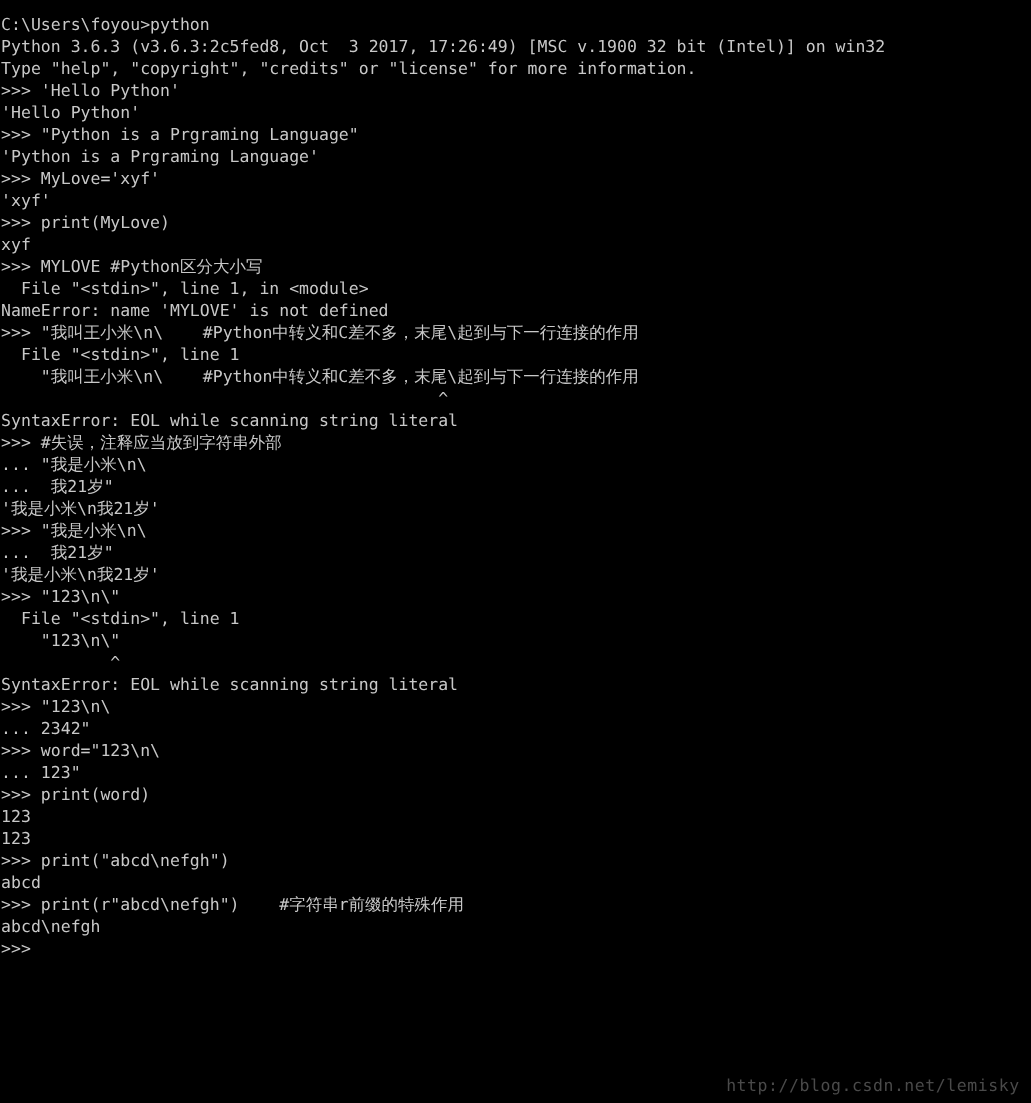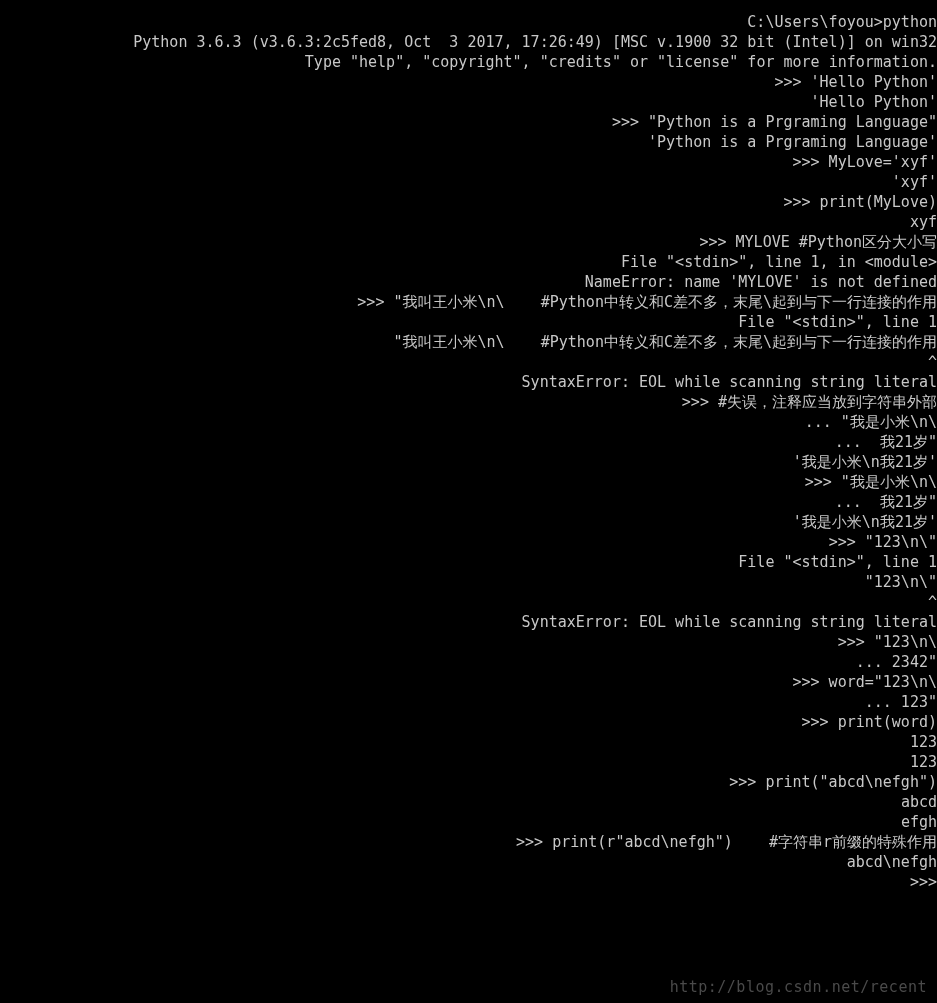--- a/index.html
+++ b/index.html
@@ -17,21 +17,20 @@
   }
   #terminal {
     position: absolute;
     left: 0;
     top: 0;
     width: 937px;
     height: 1003px;
     background: #000000;
     box-sizing: border-box;
     padding: 12px 0 0 1px;
-    text-align: right;
   }
   .line {
     display: block;
     font-family: "DejaVu Sans Mono", "Liberation Mono", monospace;
     font-size: 15px;
     line-height: 20px;
     height: 20px;
     color: #c8c8c8;
     white-space: pre;
     letter-spacing: 0px;
@@ -87,20 +86,19 @@
       <div class="line">SyntaxError: EOL while scanning string literal</div>
       <div class="line">&gt;&gt;&gt; "123\n\</div>
       <div class="line">... 2342"</div>
       <div class="line">&gt;&gt;&gt; word="123\n\</div>
       <div class="line">... 123"</div>
       <div class="line">&gt;&gt;&gt; print(word)</div>
       <div class="line">123</div>
       <div class="line">123</div>
       <div class="line">&gt;&gt;&gt; print("abcd\nefgh")</div>
       <div class="line">abcd</div>
-      <div class="line">efgh</div>
       <div class="line">&gt;&gt;&gt; print(r"abcd\nefgh")    #字符串r前缀的特殊作用</div>
       <div class="line">abcd\nefgh</div>
       <div class="line">&gt;&gt;&gt;</div>
     </div>
 </div>
 
-<div class="watermark">http://blog.csdn.net/recent</div>
+<div class="watermark">http://blog.csdn.net/lemisky</div>
 
 </body></html>

